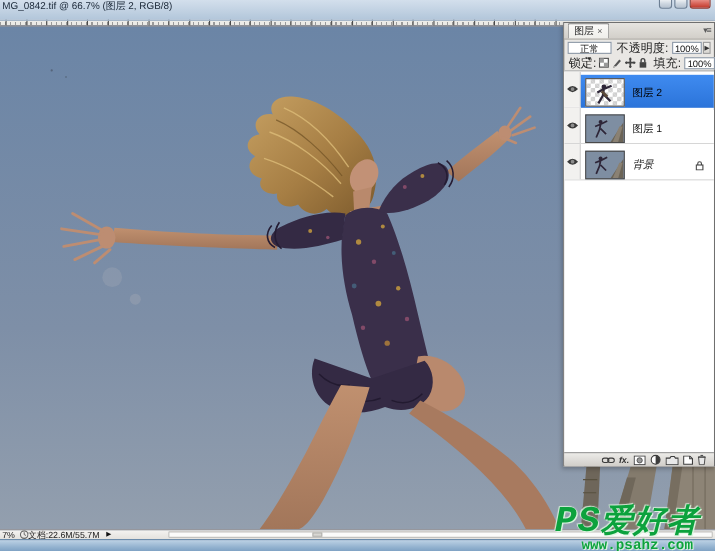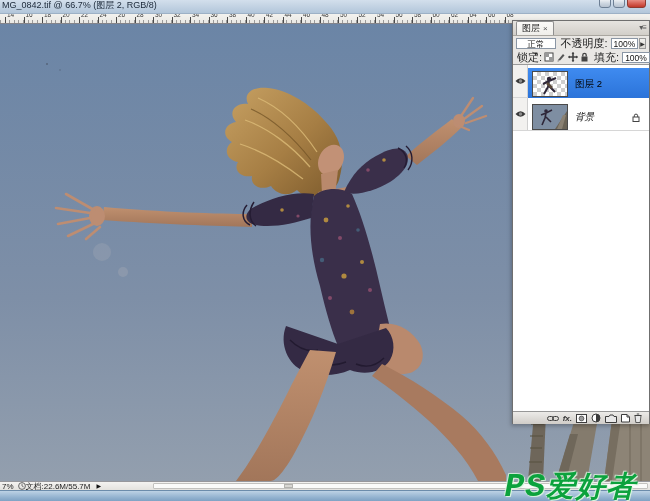--- a/index.html
+++ b/index.html
@@ -4,21 +4,21 @@
 <style>
   html,body{margin:0;padding:0;background:#444;}
   *{box-sizing:border-box;}
   .shot{
     position:relative;width:650px;height:501px;overflow:hidden;
     font-family:"Liberation Sans","DejaVu Sans",sans-serif;
     background:#8e99aa;
   }
   
   .titlebar{
-    position:absolute;top:0;left:0;width:650px;height:14px;z-index:6;
+    position:absolute;top:0;left:0;width:650px;height:19px;z-index:6;
     background:linear-gradient(#d3dfec,#b2c6da);
     border-bottom:1px solid #9db1c6;
   }
   .title-text{
     position:absolute;left:2px;top:0;font-size:9px;line-height:11px;color:#1b2838;white-space:nowrap;
   }
   .winbtns{position:absolute;right:4px;top:-3px;display:flex;gap:2px;z-index:7;}
   .winbtn{
     width:12px;height:11px;border:1px solid #6d7f94;border-radius:0 0 3px 3px;
     background:linear-gradient(#fdfdfd,#cdd6e0 60%,#b6c2cf);
@@ -367,20 +367,40 @@
             <svg width="34" height="24" viewBox="0 0 34 24">
               <circle cx="16" cy="7" r="2.2" fill="#2e2638"></circle>
               <path d="M16,9 L10,12 M16,9 L23,6 M16,9 L15,15 L11,22 M16,14 L22,20" stroke="#2e2638" stroke-width="2" fill="none"></path>
               <path d="M14,11 L19,16" stroke="#5b4a3a" stroke-width="2.5" fill="none"></path>
             </svg>
           </div>
           <span class="lname">图层 2</span>
         </div>
       </div>
 
+      <div class="lrow">
+        <div class="eyecell">
+          <svg width="11" height="8">
+            <path d="M0.5,4 Q5.5,-1.5 10.5,4 Q5.5,9.5 0.5,4 Z" fill="#3a3a3a"></path>
+            <circle cx="5.5" cy="4" r="1.7" fill="#8d8d8d"></circle>
+          </svg>
+        </div>
+        <div class="rowbody">
+          <div class="thumb">
+            <svg width="34" height="24" viewBox="0 0 34 24">
+              <rect width="34" height="24" fill="#7e8ea2"></rect>
+              <polygon points="22,24 34,6 34,24" fill="#6b6457"></polygon>
+              <polygon points="24,24 30,10 33,10 29,24" fill="#8a8173"></polygon>
+              <circle cx="13" cy="6" r="1.8" fill="#2e2638"></circle>
+              <path d="M13,8 L8,10 M13,8 L19,5 M13,8 L12,13 L9,20 M13,12 L18,17" stroke="#2e2638" stroke-width="1.6" fill="none"></path>
+            </svg>
+          </div>
+          <span class="lname">图层 1</span>
+        </div>
+      </div>
 
       <div class="lrow">
         <div class="eyecell">
           <svg width="11" height="8">
             <path d="M0.5,4 Q5.5,-1.5 10.5,4 Q5.5,9.5 0.5,4 Z" fill="#3a3a3a"></path>
             <circle cx="5.5" cy="4" r="1.7" fill="#8d8d8d"></circle>
           </svg>
         </div>
         <div class="rowbody">
           <div class="thumb">
@@ -455,15 +475,16 @@
     <span class="statarrow">▶</span>
     <div class="stattrack">
       <div class="statthumb"></div>
     </div>
   </div>
 
   <div class="bottomstrip"></div>
 
   <div class="watermark">
     <div class="wm-title"><span class="big">PS</span><span>爱好者</span></div>
+    <div class="wm-url">www.psahz.com</div>
   </div>
 
 </div>
 
 </body></html>

